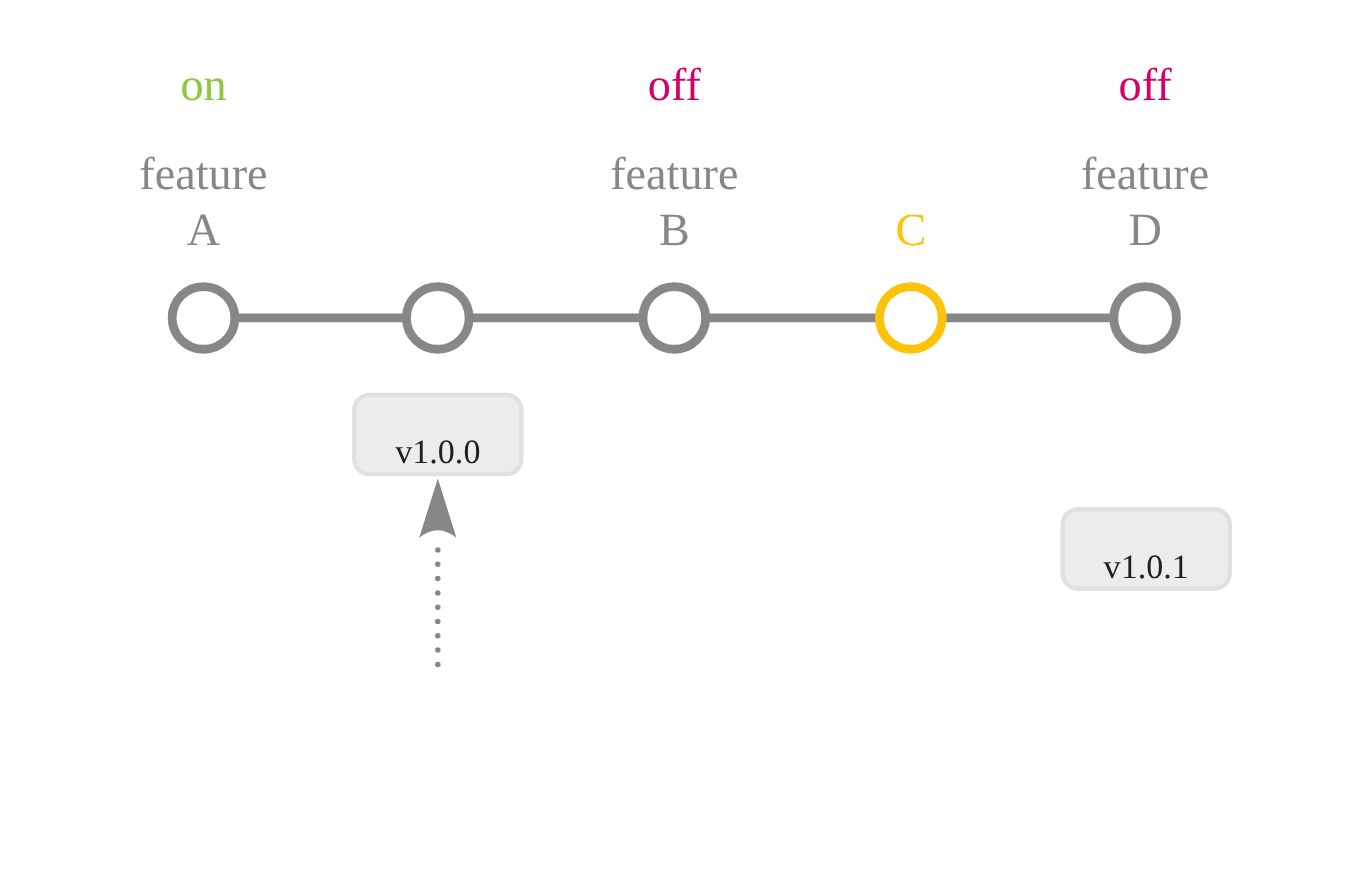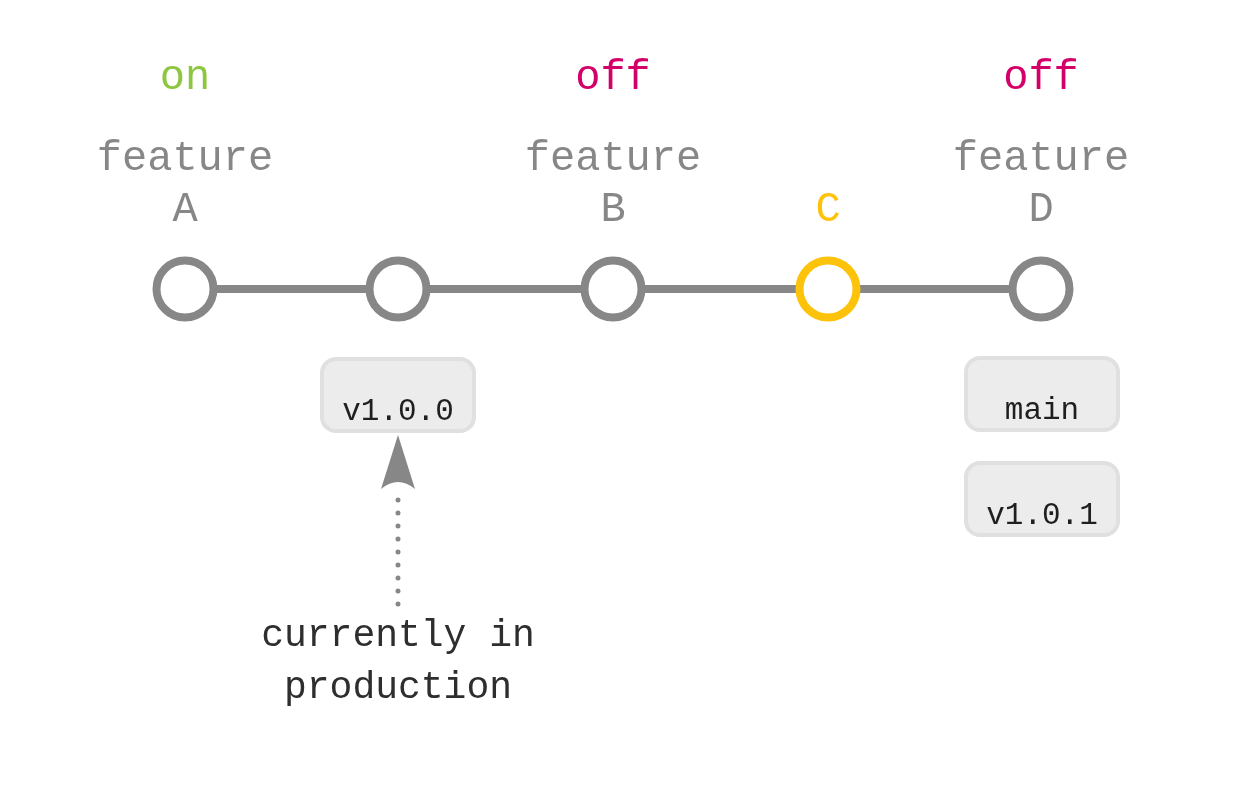--- a/index.html
+++ b/index.html
@@ -5,21 +5,21 @@
   html, body {
     margin: 0;
     padding: 0;
     background: #ffffff;
   }
   .canvas {
     position: relative;
     width: 1241px;
     height: 805px;
     background: var(--background, #ffffff);
-    font-family: Liberation Mono, monospace;
+    font-family: Liberation Serif, serif;
     overflow: hidden;
   }
   .overlay {
     position: absolute;
     left: 0;
     top: 0;
   }
   .tline {
     stroke: var(--gray);
     stroke-width: 8;
@@ -130,25 +130,18 @@
 
   <div class="branch" style="left:1041px">
     <div class="row b-state c-magenta">off</div>
     <div class="row b-name  c-gray">feature</div>
     <div class="row b-letter c-gray">D</div>
   </div>
 
   <div class="tag tag-v100">
     <span>v1.0.0</span>
   </div>
-  <div class="tag tag-main">
-    <span>main</span>
-  </div>
   <div class="tag tag-v101">
     <span>v1.0.1</span>
   </div>
 
-  <div class="caption">
-    <div>currently in</div>
-    <div>production</div>
-  </div>
 
 </div>
 
 </body></html>

